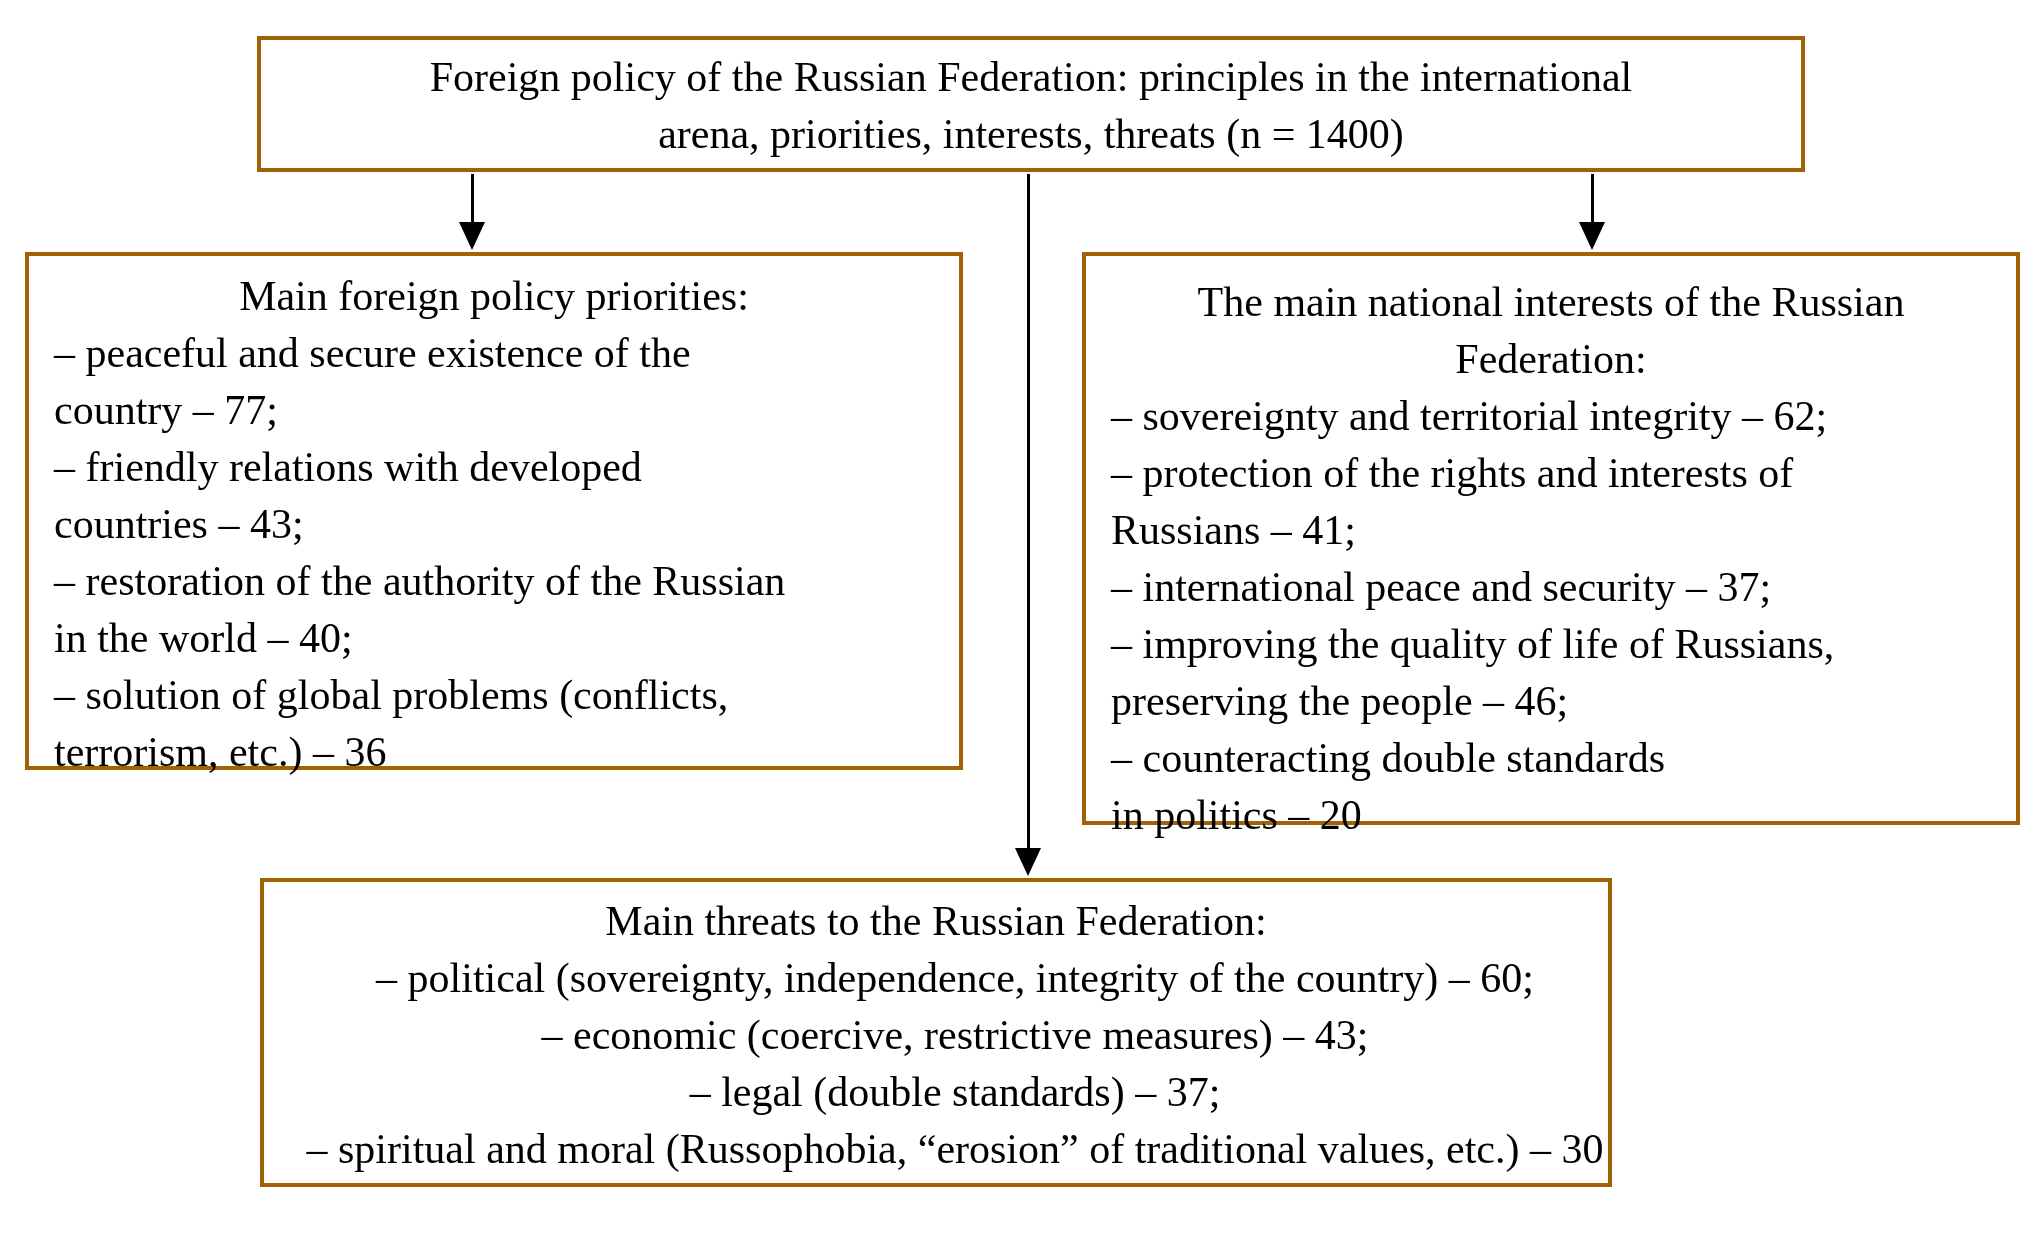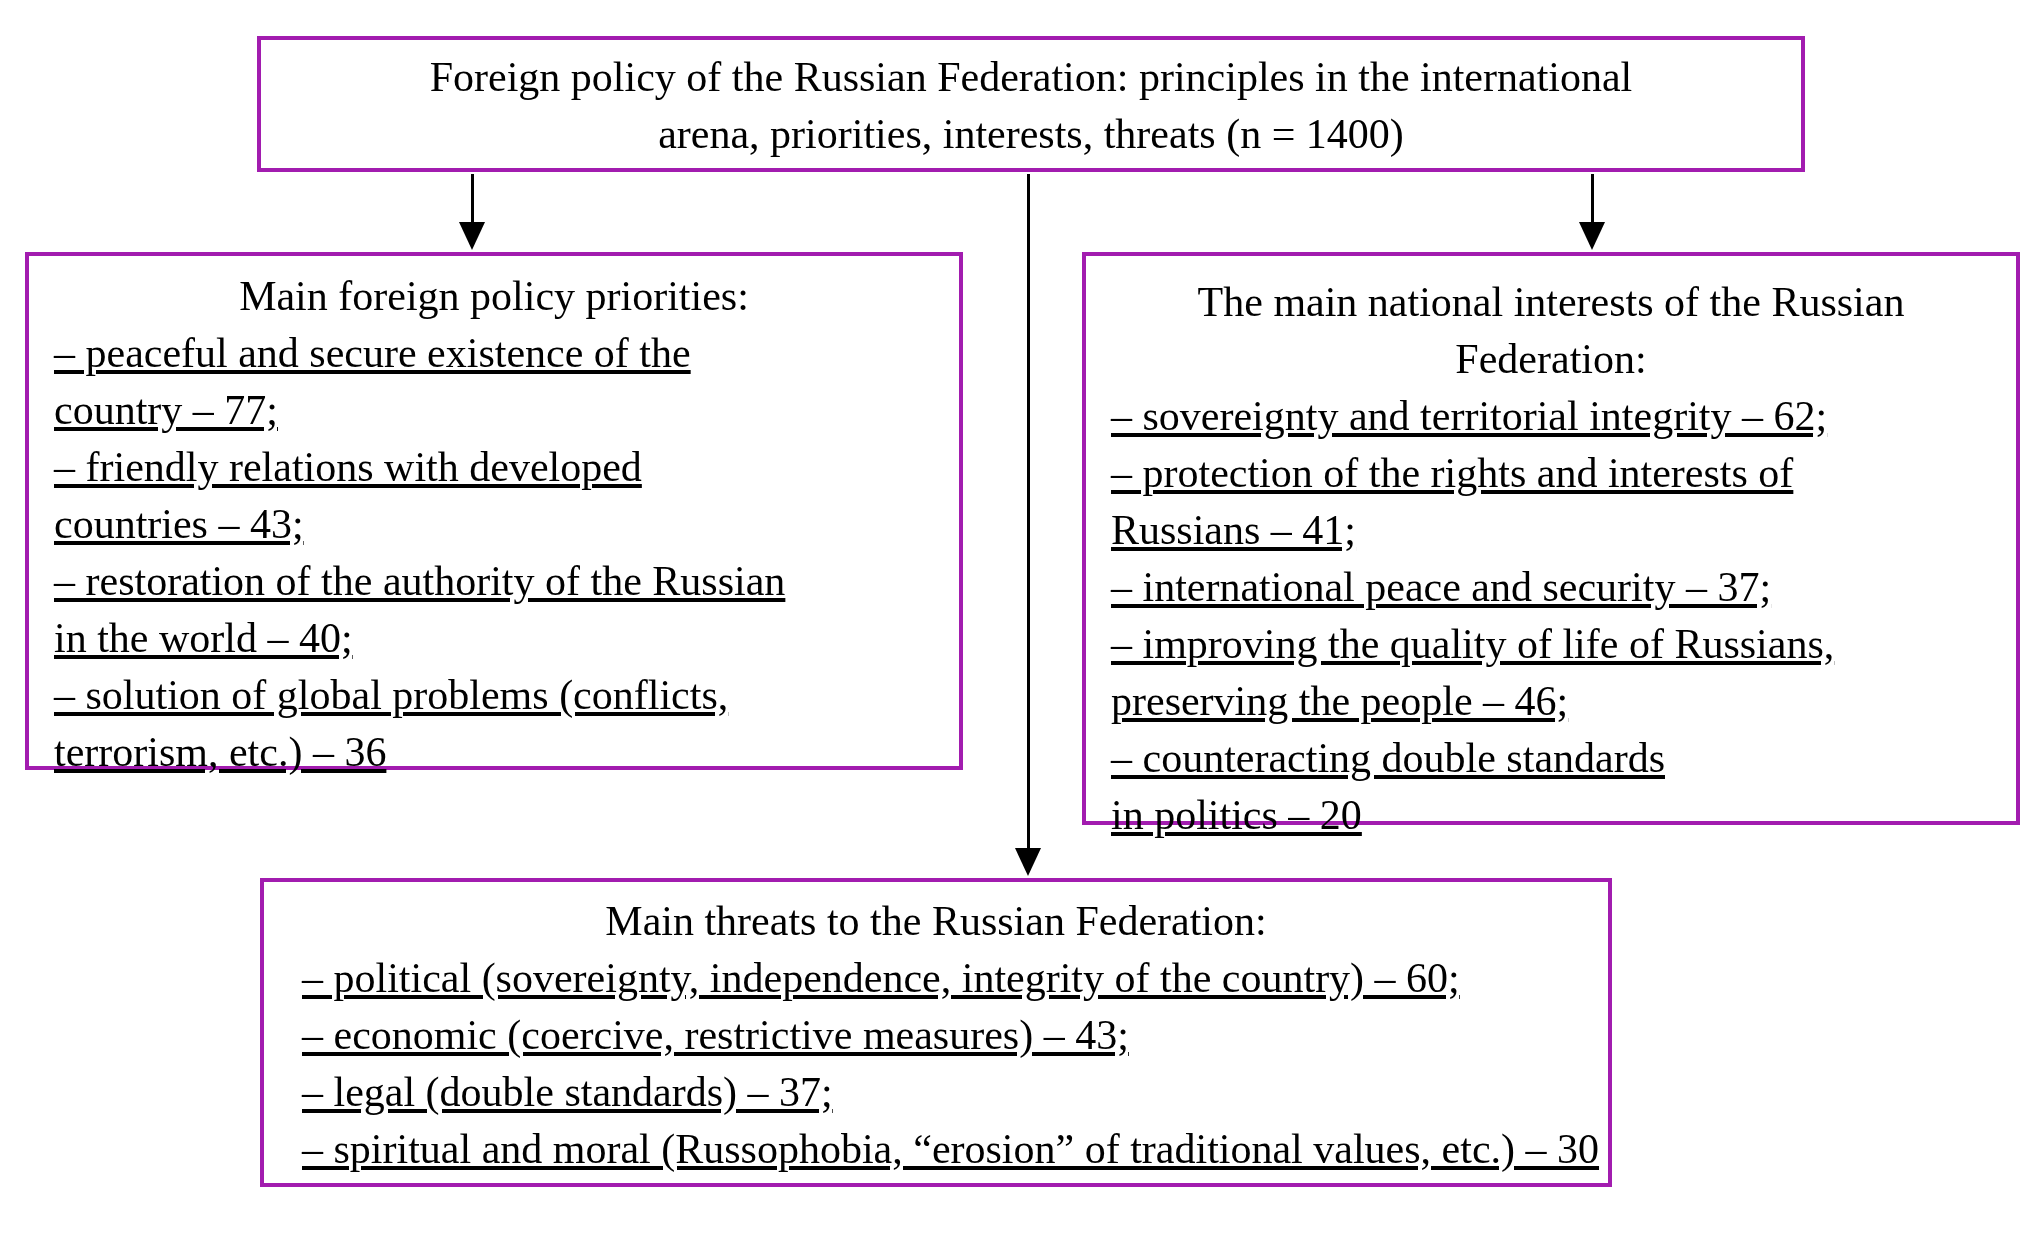--- a/index.html
+++ b/index.html
@@ -12,43 +12,43 @@
     width: 2038px;
     height: 1239px;
     background: #ffffff;
     font-family: "Liberation Serif", "DejaVu Serif", serif;
     color: #000000;
     overflow: hidden;
   }
   .dbox {
     position: absolute;
     box-sizing: border-box;
-    border: 4px solid #a21caf;
+    border: 4px solid #a16207;
     background: #ffffff;
     font-size: 42px;
     line-height: 57px;
   }
   .box-title { text-align: center; }
-  .box-items { text-align: left; text-decoration: underline; }
+  .box-items { text-align: left; }
   .line { white-space: nowrap; }
 
   
   .top-box { left: 257px; top: 36px; width: 1548px; height: 136px; padding-top: 9px; }
 
   
   .left-box { left: 25px; top: 252px; width: 938px; height: 518px; padding-top: 12px; }
   .left-box .box-items { padding-left: 25px; }
 
   
   .right-box { left: 1082px; top: 252px; width: 938px; height: 573px; padding-top: 18px; }
   .right-box .box-items { padding-left: 25px; }
 
   
   .bottom-box { left: 260px; top: 878px; width: 1352px; height: 309px; padding-top: 11px; }
-  .bottom-box .box-items { padding-left: 38px; }
+  .bottom-box .box-items { padding-left: 38px; text-align: center; }
 
   
   .arrow-line {
     position: absolute;
     width: 3px;
     background: #000000;
   }
   .arrow-head {
     position: absolute;
     width: 0;

